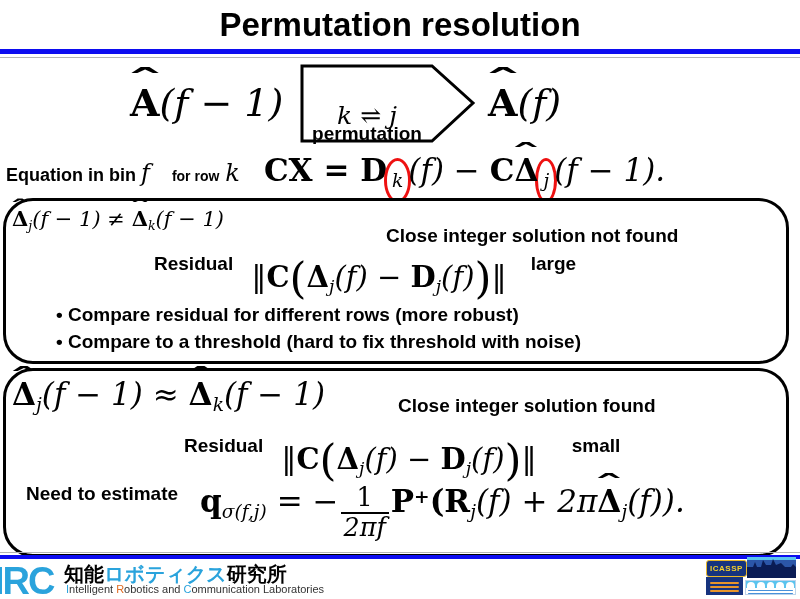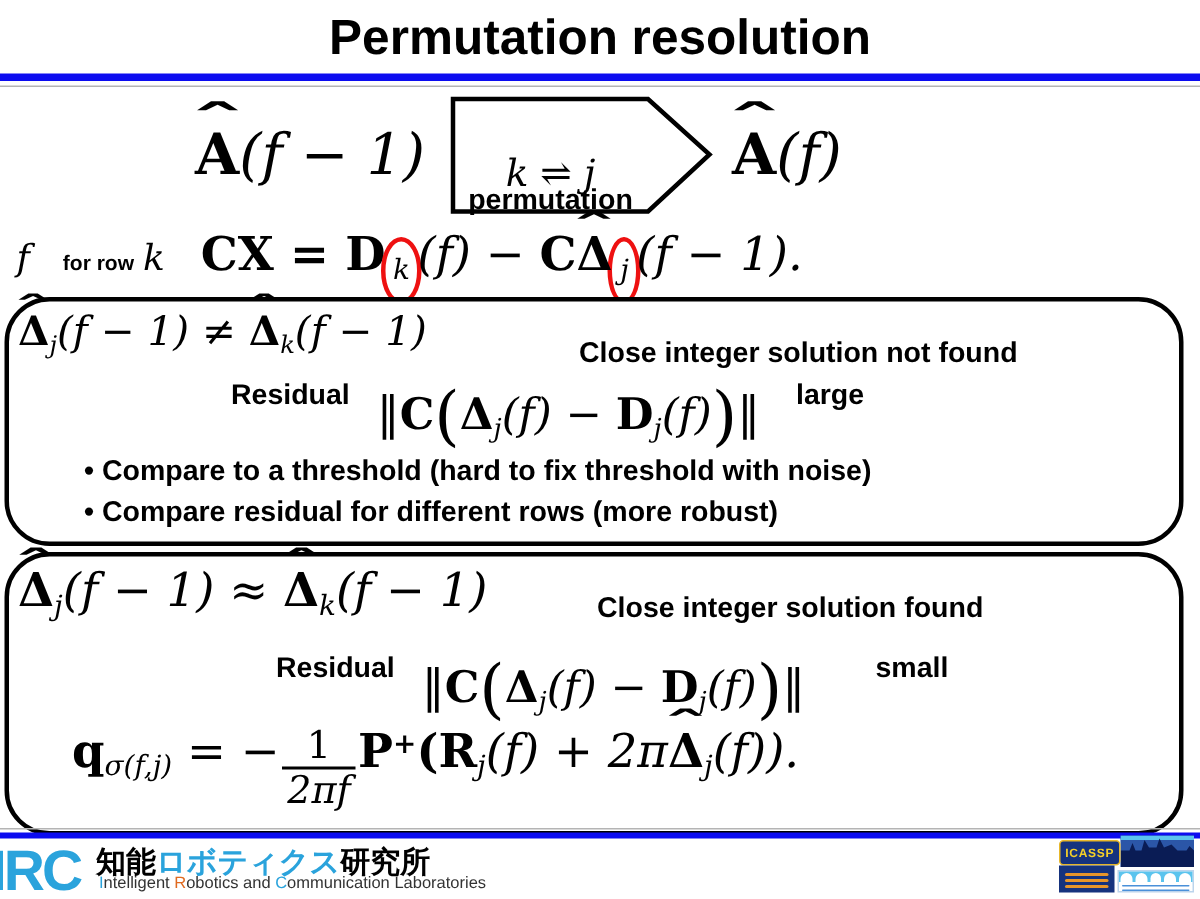--- a/index.html
+++ b/index.html
@@ -76,59 +76,61 @@
       <span>⇌</span>
       <span class="it">j</span>
     </div>
   </div>
 
   <div class="abs math nowrap" style="left:488px;top:80px;font-size:38px;">
     <span class="bf hat">A</span><span class="it">(f)</span>
   </div>
 
   <div class="abs nowrap" style="left:6px;top:152px;display:flex;align-items:baseline;">
+    <span class="lbl" style="font-size:18px;">Equation in bin</span>
     <span class="math it" style="font-size:24px;margin:0 8px 0 5px;">f</span>
     <span class="lbl" style="font-size:14px;margin-left:14px;">for row</span>
     <span class="math it" style="font-size:24px;margin:0 8px 0 6px;">k</span>
     <span class="math" style="font-size:31px;margin-left:16px;">
       <span class="bf">CX = D</span><sub class="m circled">k</sub><span class="it">(f) − </span><span class="bf">C</span><span class="bf hat">Δ</span><sub class="m circled">j</sub><span class="it">(f − 1).</span>
     </span>
   </div>
 
   <div class="abs rbox" style="left:3px;top:198px;width:780px;height:160px;">
-    <div class="abs math nowrap" style="left:6px;top:5px;font-size:27px;">
+    <div class="abs math nowrap" style="left:6px;top:5px;font-size:21px;">
       <span class="bf hat">Δ</span><sub class="m">j</sub><span class="it">(f − 1)</span><span> ≠ </span><span class="bf hat">Δ</span><sub class="m">k</sub><span class="it">(f − 1)</span>
     </div>
     <div class="abs lbl" style="left:380px;top:24px;">Close integer solution not found</div>
 
     <div class="abs resid-row" style="left:148px;top:52px;height:48px;">
       <span class="lbl">Residual</span>
       <span class="math" style="font-size:29px;margin-left:18px;"><span class="norm">‖</span><span class="bf">C</span><span class="bigp">(</span><span class="bf">Δ</span><sub class="m">j</sub><span class="it">(f) − </span><span class="bf">D</span><sub class="m">j</sub><span class="it">(f)</span><span class="bigp">)</span><span class="norm">‖</span></span>
       <span class="lbl" style="margin-left:24px;">large</span>
     </div>
 
     <div class="abs bullets" style="left:50px;top:100px;">
+      <div>• Compare residual for different rows (more robust)</div>
       <div>• Compare to a threshold (hard to fix threshold with noise)</div>
-      <div>• Compare residual for different rows (more robust)</div>
     </div>
   </div>
 
   <div class="abs rbox" style="left:3px;top:368px;width:780px;height:183px;">
     <div class="abs math nowrap" style="left:6px;top:5px;font-size:31px;">
       <span class="bf hat">Δ</span><sub class="m">j</sub><span class="it">(f − 1)</span><span> ≈ </span><span class="bf hat">Δ</span><sub class="m">k</sub><span class="it">(f − 1)</span>
     </div>
     <div class="abs lbl" style="left:392px;top:24px;">Close integer solution found</div>
 
     <div class="abs resid-row" style="left:178px;top:64px;height:48px;">
       <span class="lbl">Residual</span>
       <span class="math" style="font-size:29px;margin-left:18px;"><span class="norm">‖</span><span class="bf">C</span><span class="bigp">(</span><span class="bf">Δ</span><sub class="m">j</sub><span class="it">(f) − </span><span class="bf">D</span><sub class="m">j</sub><span class="it">(f)</span><span class="bigp">)</span><span class="norm">‖</span></span>
-      <span class="lbl" style="margin-left:47px;">small</span>
+      <span class="lbl" style="margin-left:35px;">small</span>
     </div>
 
     <div class="abs resid-row" style="left:20px;top:112px;height:64px;">
+      <span class="lbl">Need to estimate</span>
       <span class="math nowrap" style="font-size:31px;margin-left:22px;"><span class="bf">q</span><sub class="m">σ(f,j)</sub> <span>= −</span><span class="frac"><span class="num">1</span><span class="den it" style="display:block;">2πf</span></span><span class="bf">P</span><sup class="m">+</sup><span class="bf">(R</span><sub class="m">j</sub><span class="it">(f) + 2π</span><span class="bf hat">Δ</span><sub class="m">j</sub><span class="it">(f)).</span></span>
     </div>
   </div>
 
   <div class="abs hairline" style="top:552px;"></div>
   <div class="abs rule" style="top:555px;height:4px;"></div>
 
   <div class="abs footer-logo">IRC</div>
 
   <div class="abs en">

